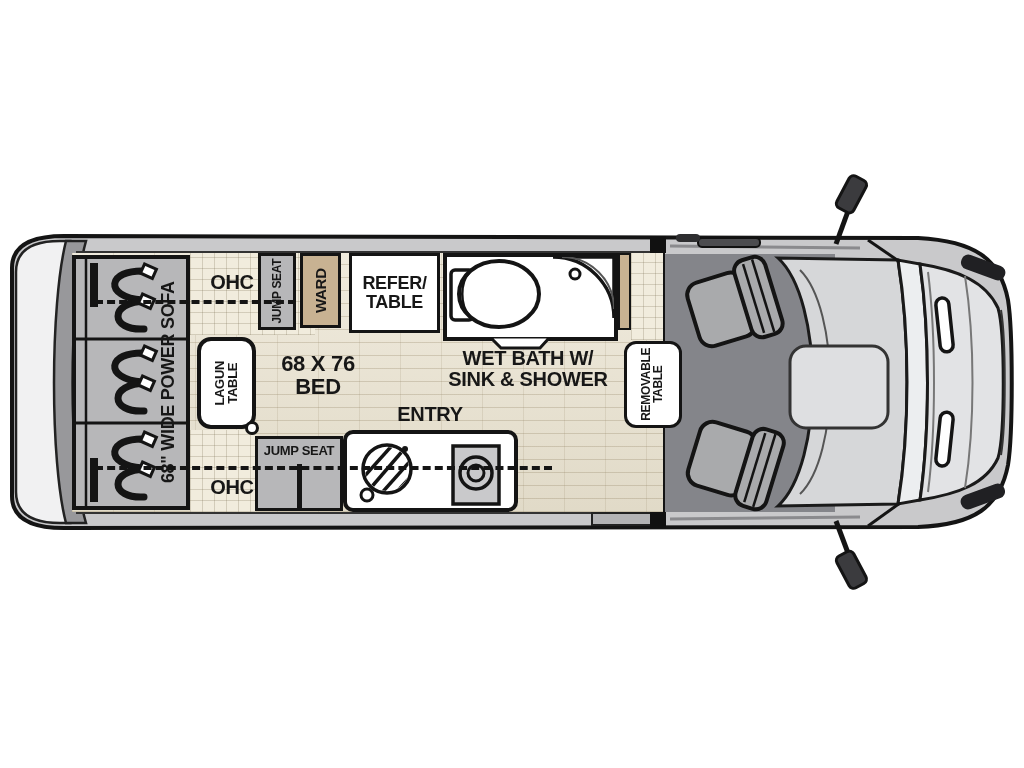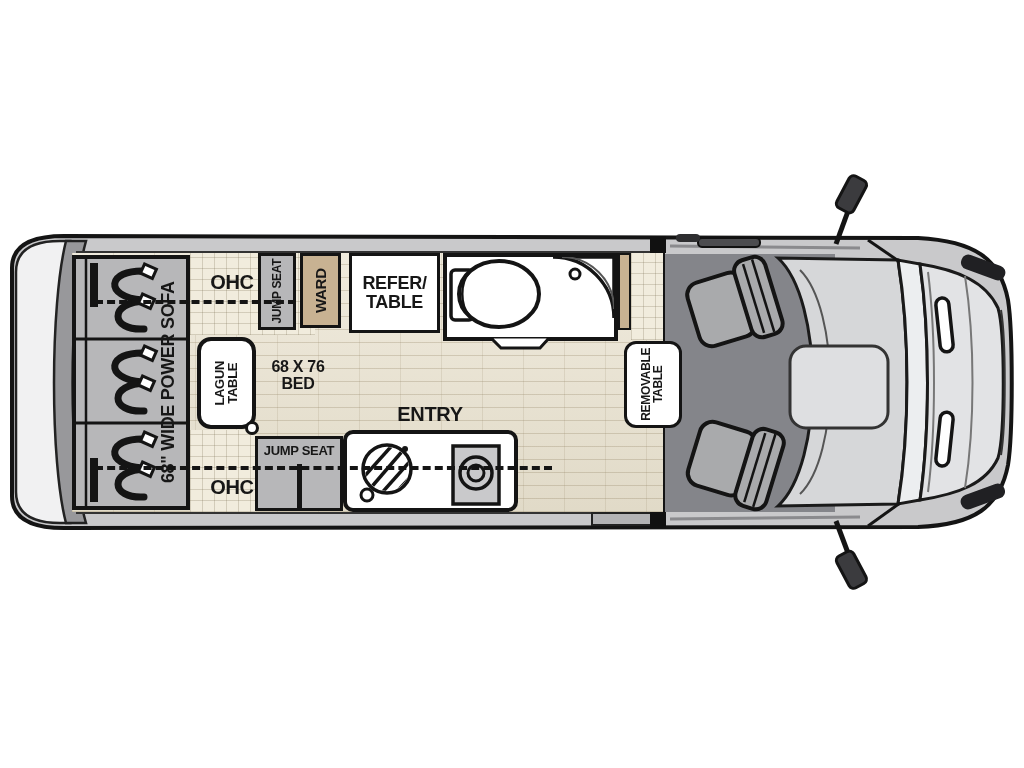--- a/index.html
+++ b/index.html
@@ -176,24 +176,30 @@
   </div>
   <div class="abs" style="left:245px;top:421px;width:14px;height:14px;z-index:7;background:#fff;border:3px solid #141414;border-radius:50%;box-sizing:border-box"></div>
 
   <div class="abs center" style="left:624px;top:341px;width:58px;height:87px;z-index:6;background:#fff;border:3px solid #141414;border-radius:12px;box-sizing:border-box">
     <div class="vrot lbl" style="font-size:12px">
       <div>REMOVABLE</div>
       <div>TABLE</div>
     </div>
   </div>
 
-  <div class="abs center lbl" style="left:248px;top:353px;width:100px;height:46px;font-size:16px;z-index:6">
+  <div class="abs center lbl" style="left:268px;top:353px;width:100px;height:46px;font-size:22px;z-index:6">
     <div>
         <div>68 X 76</div>
         <div>BED</div>
+      </div>
+  </div>
+  <div class="abs center lbl" style="left:438px;top:346px;width:180px;height:46px;font-size:20px;z-index:6">
+    <div>
+        <div>WET BATH W/</div>
+        <div>SINK &amp; SHOWER</div>
       </div>
   </div>
   <div class="abs center lbl" style="left:388px;top:401px;width:84px;height:26px;font-size:20px;z-index:6">
       <span>ENTRY</span>
     </div>
 
   <div class="abs box gray-furn" style="left:255px;top:436px;width:88px;height:75px;z-index:3">
     <div class="lbl" style="font-size:13px;text-align:center;padding-top:5px">JUMP SEAT</div>
     <div class="abs" style="left:39px;top:25px;width:5px;height:44px;background:#141414"></div>
   </div>

